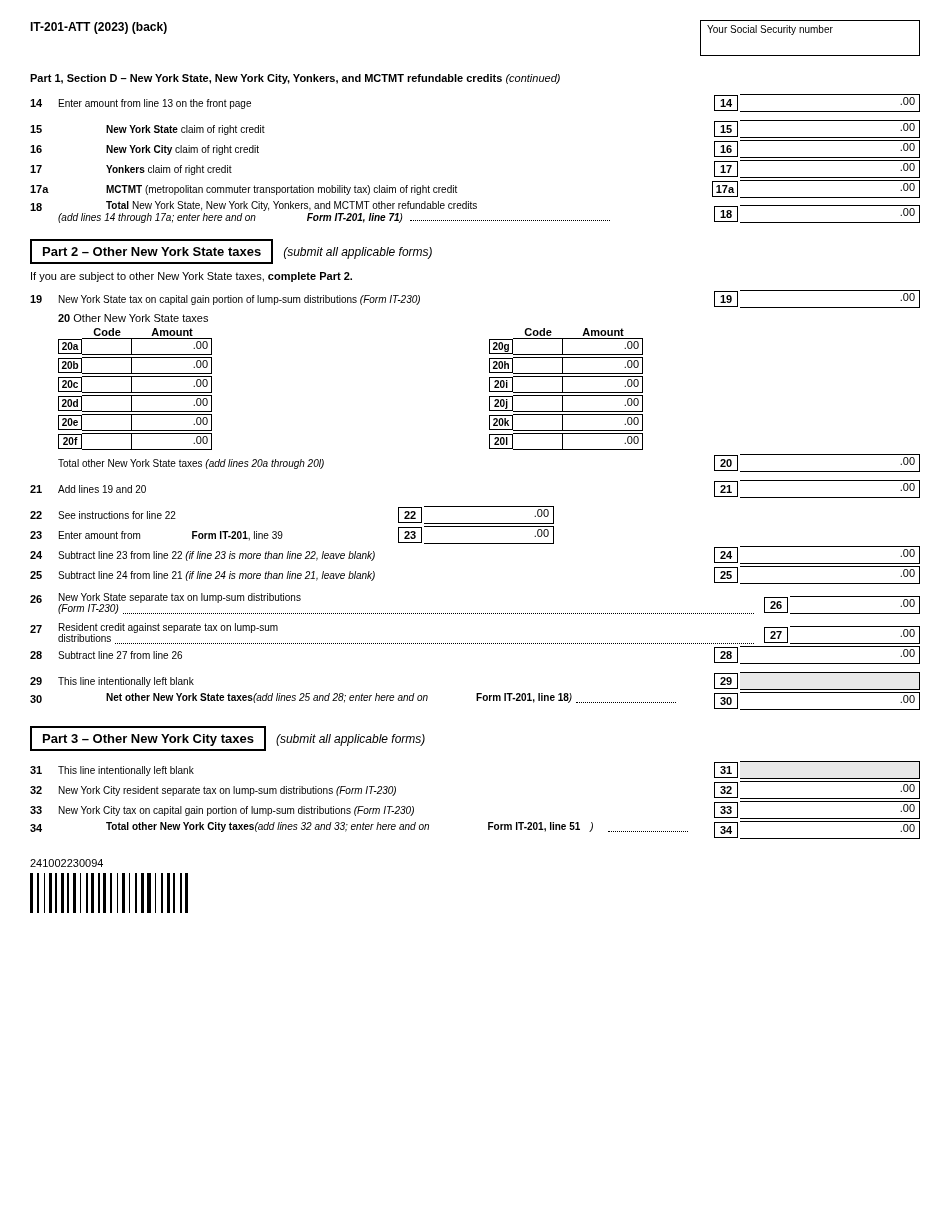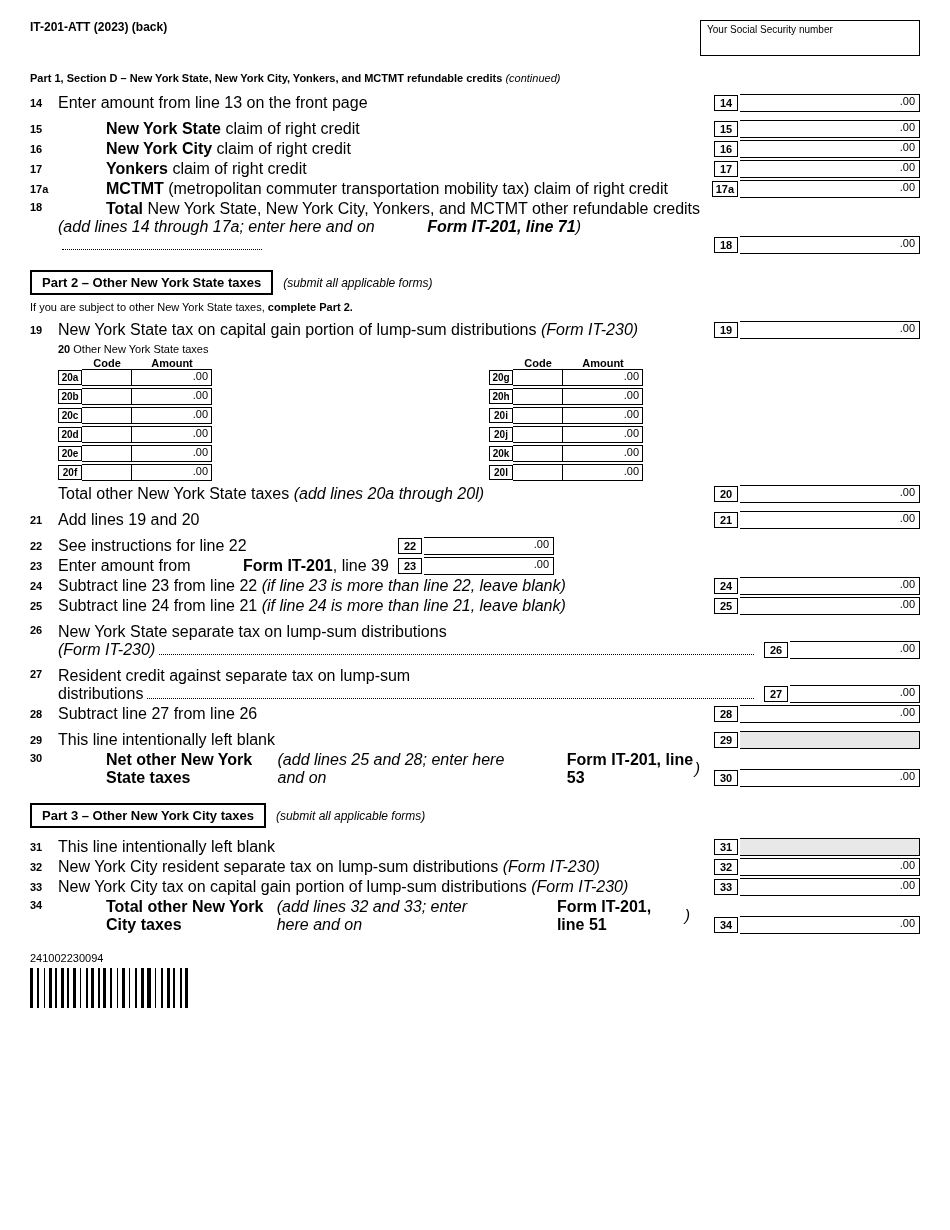--- a/index.html
+++ b/index.html
@@ -44,21 +44,21 @@
       margin-bottom: 2px;
       min-height: 18px;
     }
     .line-num {
       font-weight: bold;
       min-width: 28px;
       font-size: 11px;
     }
     .line-desc {
       flex: 1;
-      font-size: 16px;
+      font-size: 10px;
       padding-right: 6px;
     }
     .line-desc b { font-weight: bold; padding-left: 48px; }
     .line-desc i { font-style: italic; }
     .field-box {
       display: flex;
       align-items: center;
     }
     .field-label {
       font-weight: bold;
@@ -435,21 +435,21 @@
   <div class="field-box">
     <span class="field-label">29</span>
     <span style="border:1px solid #000;border-left:none;min-width:180px;height:18px;background:#e8e8e8;display:inline-block;"></span>
   </div>
 </div>
 
 <div class="line-row" style="align-items:flex-start;">
   <span class="line-num" style="padding-top:1px;"> 30</span>
   <span class="line-desc" style="display:flex;">
     <b>Net other New York State taxes</b>
-    <span style="display:flex;align-items:center;font-style:italic;">(add lines 25 and 28; enter here and on <b style="font-style:normal;">Form IT-201, line 53</b>) <span class="dots" style="display:inline-block;width:100px;margin-left:4px;"></span></span>
+    <span style="display:flex;align-items:center;font-style:italic;">(add lines 25 and 28; enter here and on <b style="font-style:normal;">Form IT-201, line 18</b>) <span class="dots" style="display:inline-block;width:100px;margin-left:4px;"></span></span>
   </span>
   <div class="field-box" style="align-self:flex-end;">
     <span class="field-label">30</span>
     <span class="field-input-wide">.00</span>
   </div>
 </div>
 
 <div class="part-header" style="margin-top:16px;">
   <div class="part-box">Part 3 – Other New York City taxes</div>
   <span class="part-sub">(submit all applicable forms)</span>

